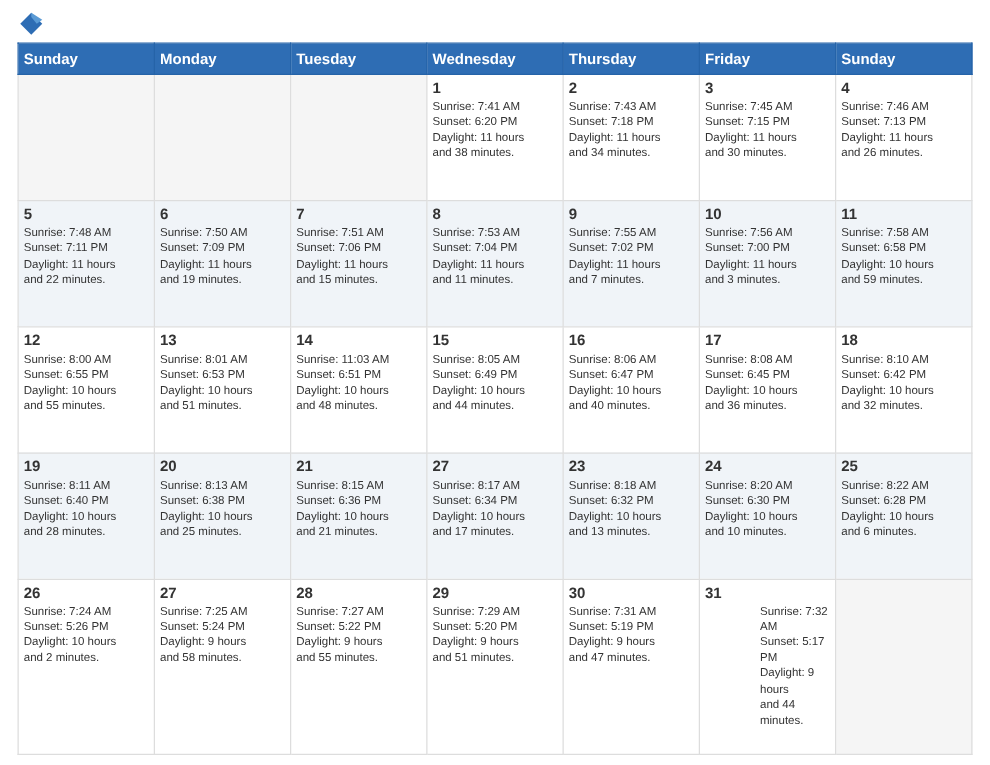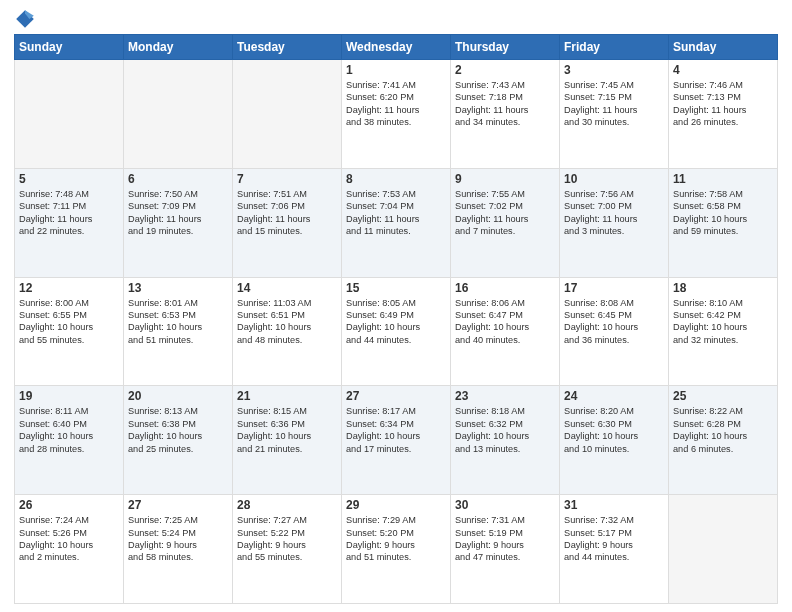--- a/index.html
+++ b/index.html
@@ -357,21 +357,21 @@
           </td>
           <td>
             <span class="day-num">30</span>
             <div class="cell-text" style="white-space: pre-line;">Sunrise: 7:31 AM
 Sunset: 5:19 PM
 Daylight: 9 hours
 and 47 minutes.</div>
           </td>
           <td>
             <span class="day-num">31</span>
-            <div class="cell-text" style="white-space: pre-line;">Sunrise: 7:32 AM
+            <div class="cell-text" style="white-space: pre-line; margin-left: 44px;">Sunrise: 7:32 AM
 Sunset: 5:17 PM
 Daylight: 9 hours
 and 44 minutes.</div>
           </td>
           <td class="empty"></td>
         </tr>
       </tbody>
   </table>
 </div>
 

